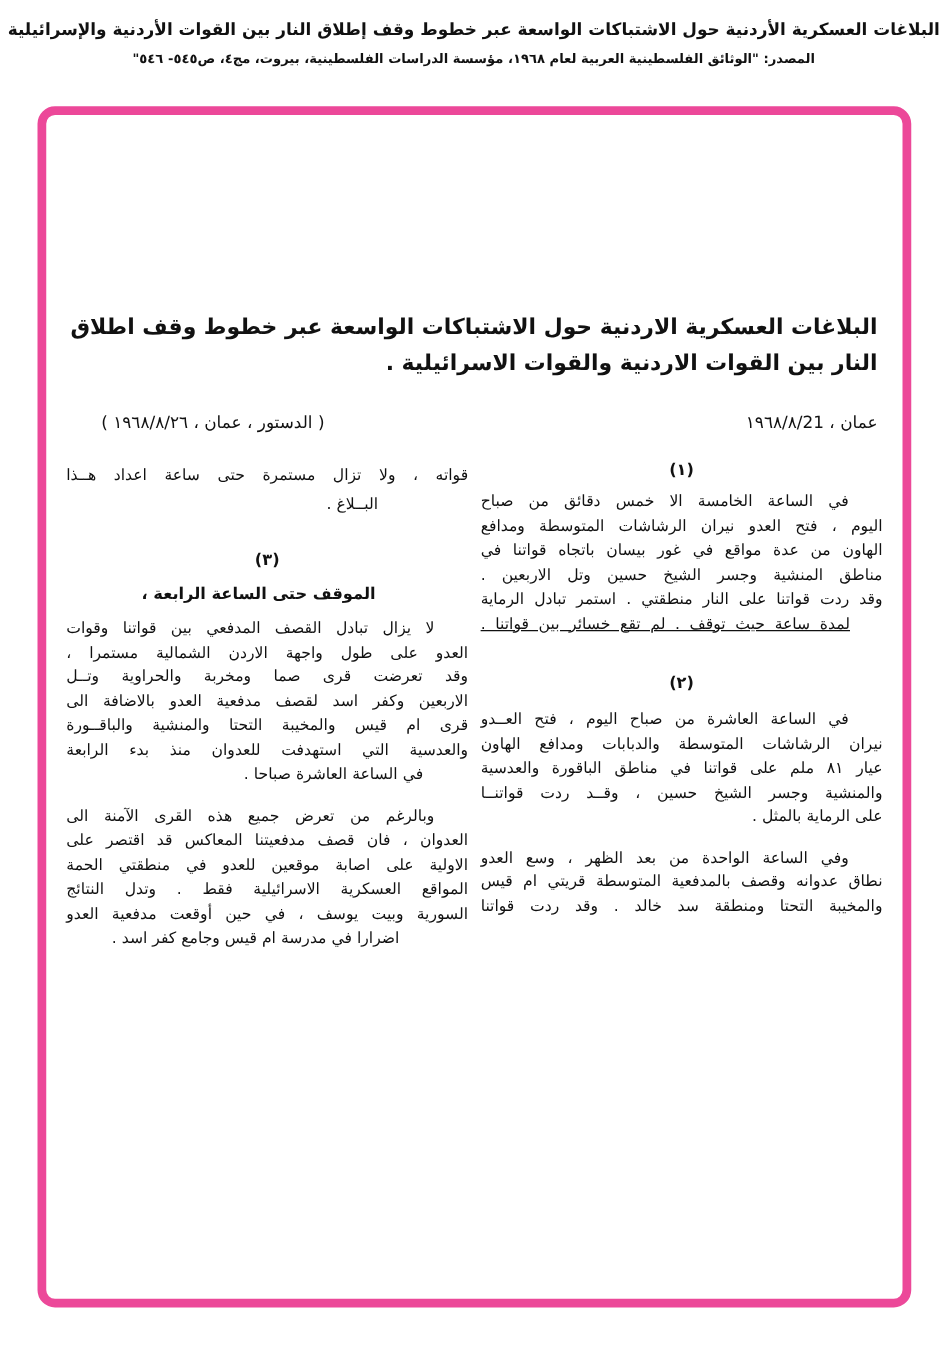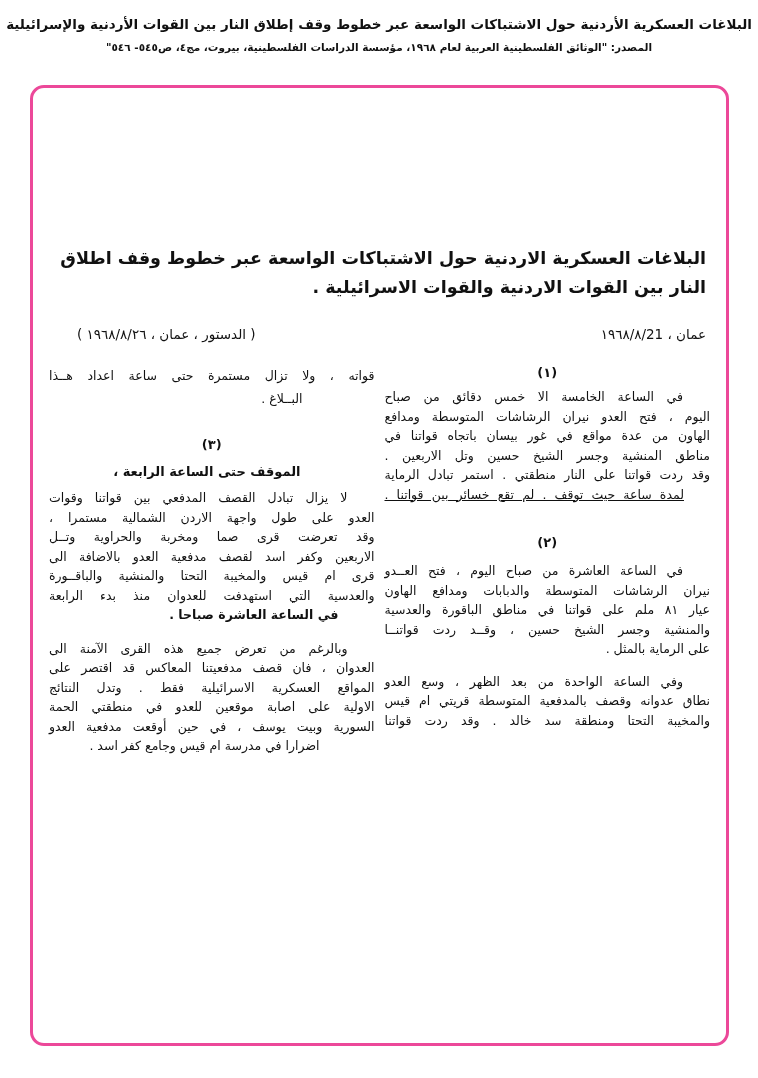--- a/index.html
+++ b/index.html
@@ -22,21 +22,21 @@
   }
   .doc-header .h2 {
     font-size:10.5px; font-weight:bold; margin-top:6px;
     line-height:15px;
   }
   
   .frame {
     position:absolute; left:30px; top:85px;
     box-sizing:border-box;
     width:699px; height:961px;
-    border:3px solid #ec4899;
+    border:7px solid #ec4899;
     border-radius:14px;
     background:#ffffff;
   }
   .content {
     direction:rtl;
     padding:0 16px;
   }
   
   .title {
     margin:156px 4px 0 0;
@@ -74,21 +74,21 @@
   .m-top-9  { margin-top:9px; }
   .m-top-8  { margin-top:8px; }
   .m-top-7  { margin-top:7px; }
   .m-top-5  { margin-top:5px; }
   .subhead {
     font-size:13px; font-weight:bold; line-height:19px;
     text-align:right; padding-right:74px;
   }
   .pr72 { padding-right:72px; }
   .pr55 { padding-right:55px; }
-  .pr36 { padding-right:36px;font-weight:bold; }
+  .pr36 { padding-right:36px; }
   .pr26 { padding-right:26px;text-decoration:underline; }
 </style>
 </head>
 <body>
 
 <div class="doc-header">
   <div class="h1">البلاغات العسكرية الأردنية حول الاشتباكات الواسعة عبر خطوط وقف إطلاق النار بين القوات الأردنية والإسرائيلية</div>
   <div class="h2">المصدر: "الوثائق الفلسطينية العربية لعام ١٩٦٨، مؤسسة الدراسات الفلسطينية، بيروت، مج٤، ص٥٤٥- ٥٤٦"</div>
 </div>
 
@@ -144,22 +144,22 @@
           <div class="ln">العدو على طول واجهة الاردن الشمالية مستمرا ،</div>
           <div class="ln">وقد تعرضت قرى صما ومخربة والحراوية وتــل</div>
           <div class="ln">الاربعين وكفر اسد لقصف مدفعية العدو بالاضافة الى</div>
           <div class="ln">قرى ام قيس والمخيبة التحتا والمنشية والباقــورة</div>
           <div class="ln">والعدسية التي استهدفت للعدوان منذ بدء الرابعة</div>
           <div class="ln short pr36">في الساعة العاشرة صباحا .</div>
         </div>
         <div class="para m-top-14">
           <div class="ln ind">وبالرغم من تعرض جميع هذه القرى الآمنة الى</div>
           <div class="ln">العدوان ، فان قصف مدفعيتنا المعاكس قد اقتصر على</div>
+          <div class="ln">الاولية على اصابة موقعين للعدو في منطقتي الحمة</div>
           <div class="ln">المواقع العسكرية الاسرائيلية فقط . وتدل النتائج</div>
-          <div class="ln">الاولية على اصابة موقعين للعدو في منطقتي الحمة</div>
           <div class="ln">السورية وبيت يوسف ، في حين أوقعت مدفعية العدو</div>
           <div class="ln short pr55">اضرارا في مدرسة ام قيس وجامع كفر اسد .</div>
         </div>
       </div>
 
     </div>
   </div>
 </div>
 
 </body></html>

